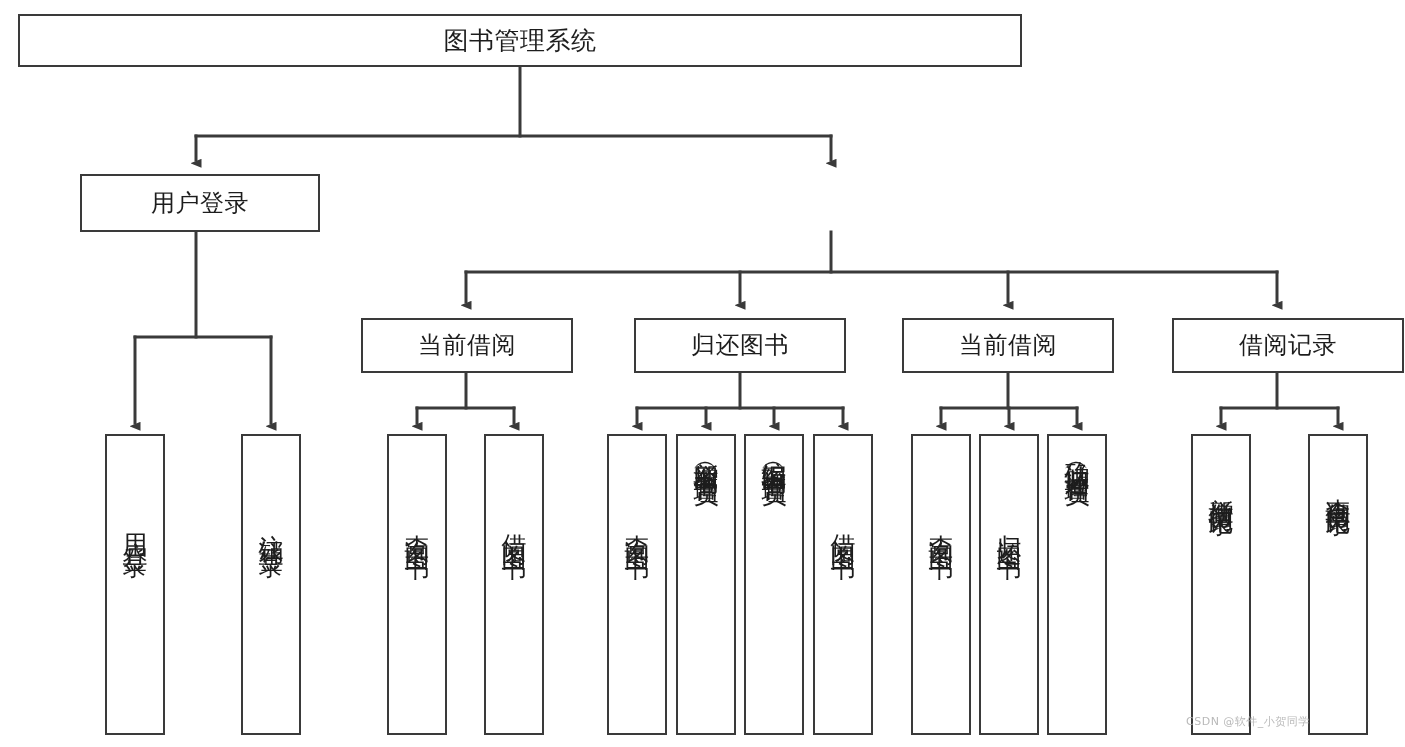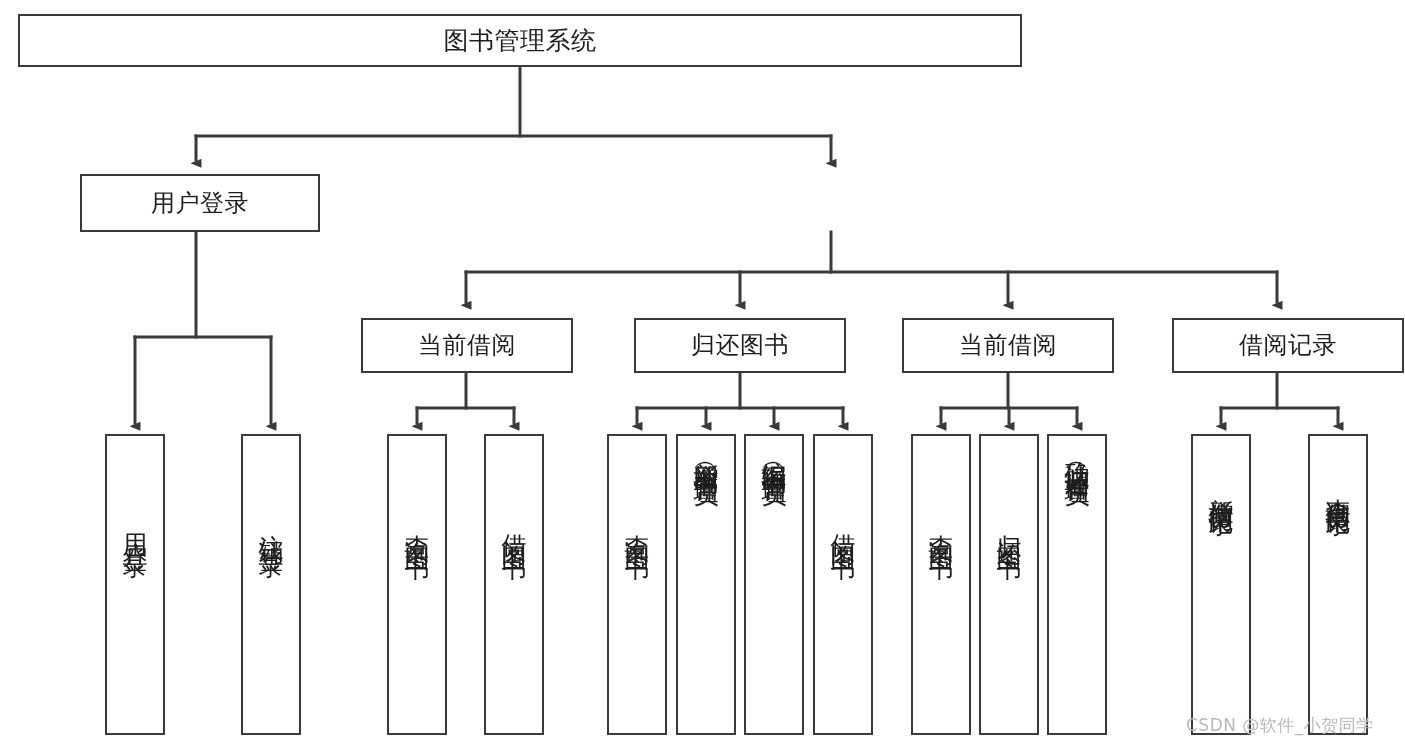--- a/index.html
+++ b/index.html
@@ -61,21 +61,21 @@
     letter-spacing: 7px;
     white-space: nowrap;
   }
   .node.v.tall .lbl {
     letter-spacing: 3px;
   }
   #watermark {
     position: absolute;
     left: 1186px;
     top: 714px;
-    font-size: 17px;
+    font-size: 11px;
     color: #b9b9b9;
     white-space: nowrap;
     letter-spacing: 0.5px;
     font-family: "DejaVu Sans", "Liberation Sans", sans-serif;
   }
 </style>
 </head>
 <body>
 
 <div id="stage">

